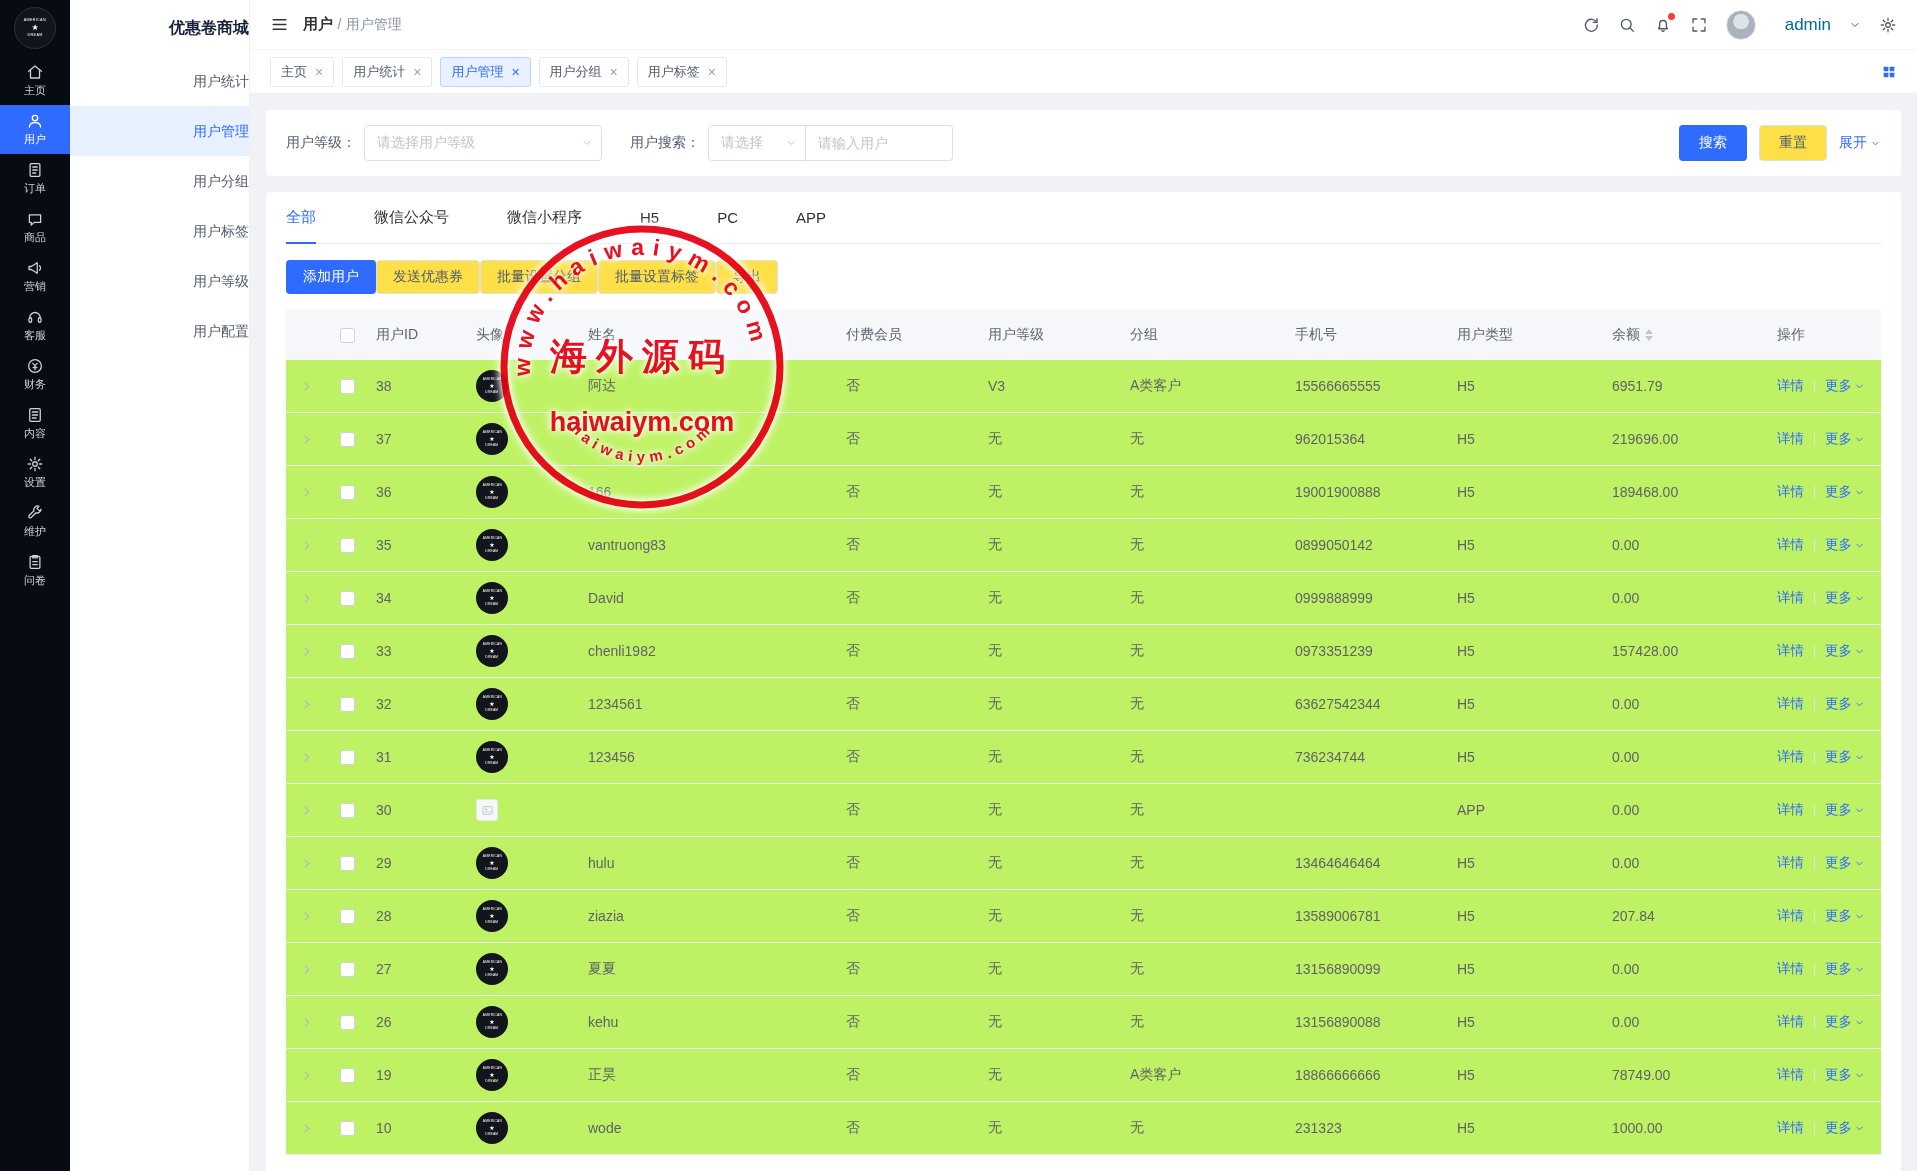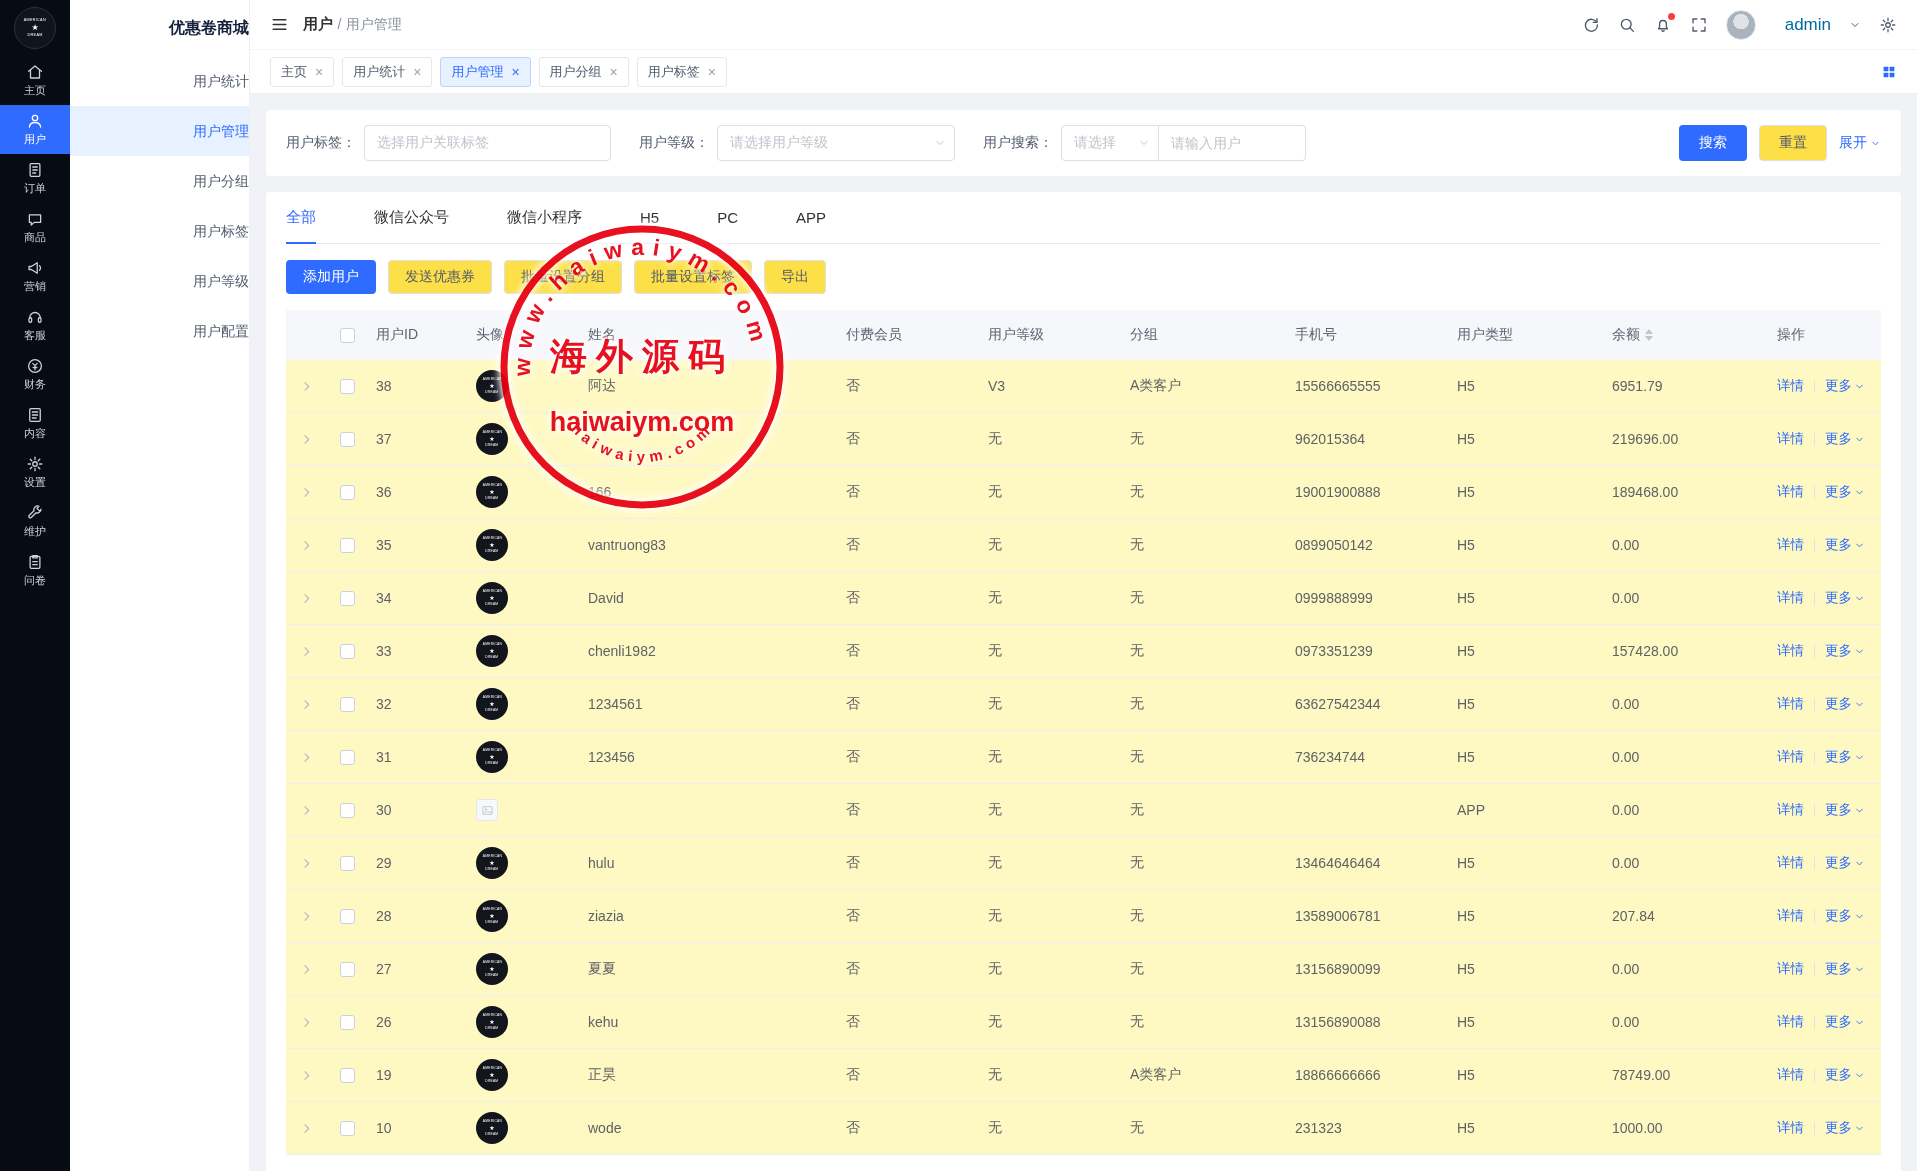--- a/index.html
+++ b/index.html
@@ -68,27 +68,27 @@
     justify-content: center; cursor: pointer; border: 1px solid transparent; white-space: nowrap; }
   .btn-primary { background: #2f6bff; color: #fff; }
   .btn-plain { background: #fde047; border-color: #dcdfe6; color: #515a6e; }
   .link-expand { color: #2f6bff; font-size: 14px; display: inline-flex; align-items: center; gap: 3px; cursor: pointer; }
 
   .main-card { background: #fff; border-radius: 4px; margin-top: 16px; padding: 0 20px 20px; }
   .ctabs { display: flex; gap: 58px; height: 52px; align-items: stretch; border-bottom: 1px solid #e8eaef; }
   .ctab { font-size: 15px; color: #303133; display: flex; align-items: center; border-bottom: 2px solid transparent;
     cursor: pointer; margin-bottom: -1px; }
   .ctab.active { color: #2f6bff; border-bottom-color: #2f6bff; }
-  .actions { display: flex; gap: 12px; padding: 16px 0; }
+  .actions { display: flex; padding: 16px 0; }
   .btn-sm { height: 34px; padding: 0 16px; }
 
   
   .thead { display: flex; align-items: center; background: #f5f7fa; height: 50px; }
   .th { font-size: 14px; color: #5c6470; }
-  .trow { display: flex; align-items: center; height: 53px; border-bottom: 1px solid #ebeef5; background: #fef9c3; }
+  .trow { display: flex; align-items: center; height: 53px; border-bottom: 1px solid #ebeef5; background: #bef264; }
   .td, .th { padding: 0 8px; display: flex; align-items: center; overflow: hidden; white-space: nowrap; }
   .td { font-size: 14px; color: #606266; }
   .c-expand { width: 40px; justify-content: center; }
   .c-check { width: 42px; justify-content: center; }
   .c-id { width: 100px; }
   .c-avatar { width: 112px; }
   .c-name { width: 258px; }
   .c-paid { width: 142px; }
   .c-level { width: 142px; }
   .c-group { width: 165px; }
@@ -314,26 +314,20 @@
               <rect x="13" y="13" width="7" height="7" rx="1"></rect>
             </g>
           </svg>
       </span>
     </div>
 
     <div class="content">
 
       <div class="filter-card">
         <div class="fgroup">
-          <span class="flabel">用户标签：</span>
-          <div class="fselect w-tag">
-            <span>选择用户关联标签</span>
-          </div>
-        </div>
-        <div class="fgroup">
           <span class="flabel">用户等级：</span>
           <div class="fselect w-level">
             <span>请选择用户等级</span>
             <span class="caret">
               <svg class="ic" width="12" height="12" viewBox="0 0 24 24" fill="none" stroke="currentColor" stroke-width="2" stroke-linecap="round" stroke-linejoin="round">
                   <path d="M6 9l6 6 6-6"></path>
                 </svg>
             </span>
           </div>
         </div>

